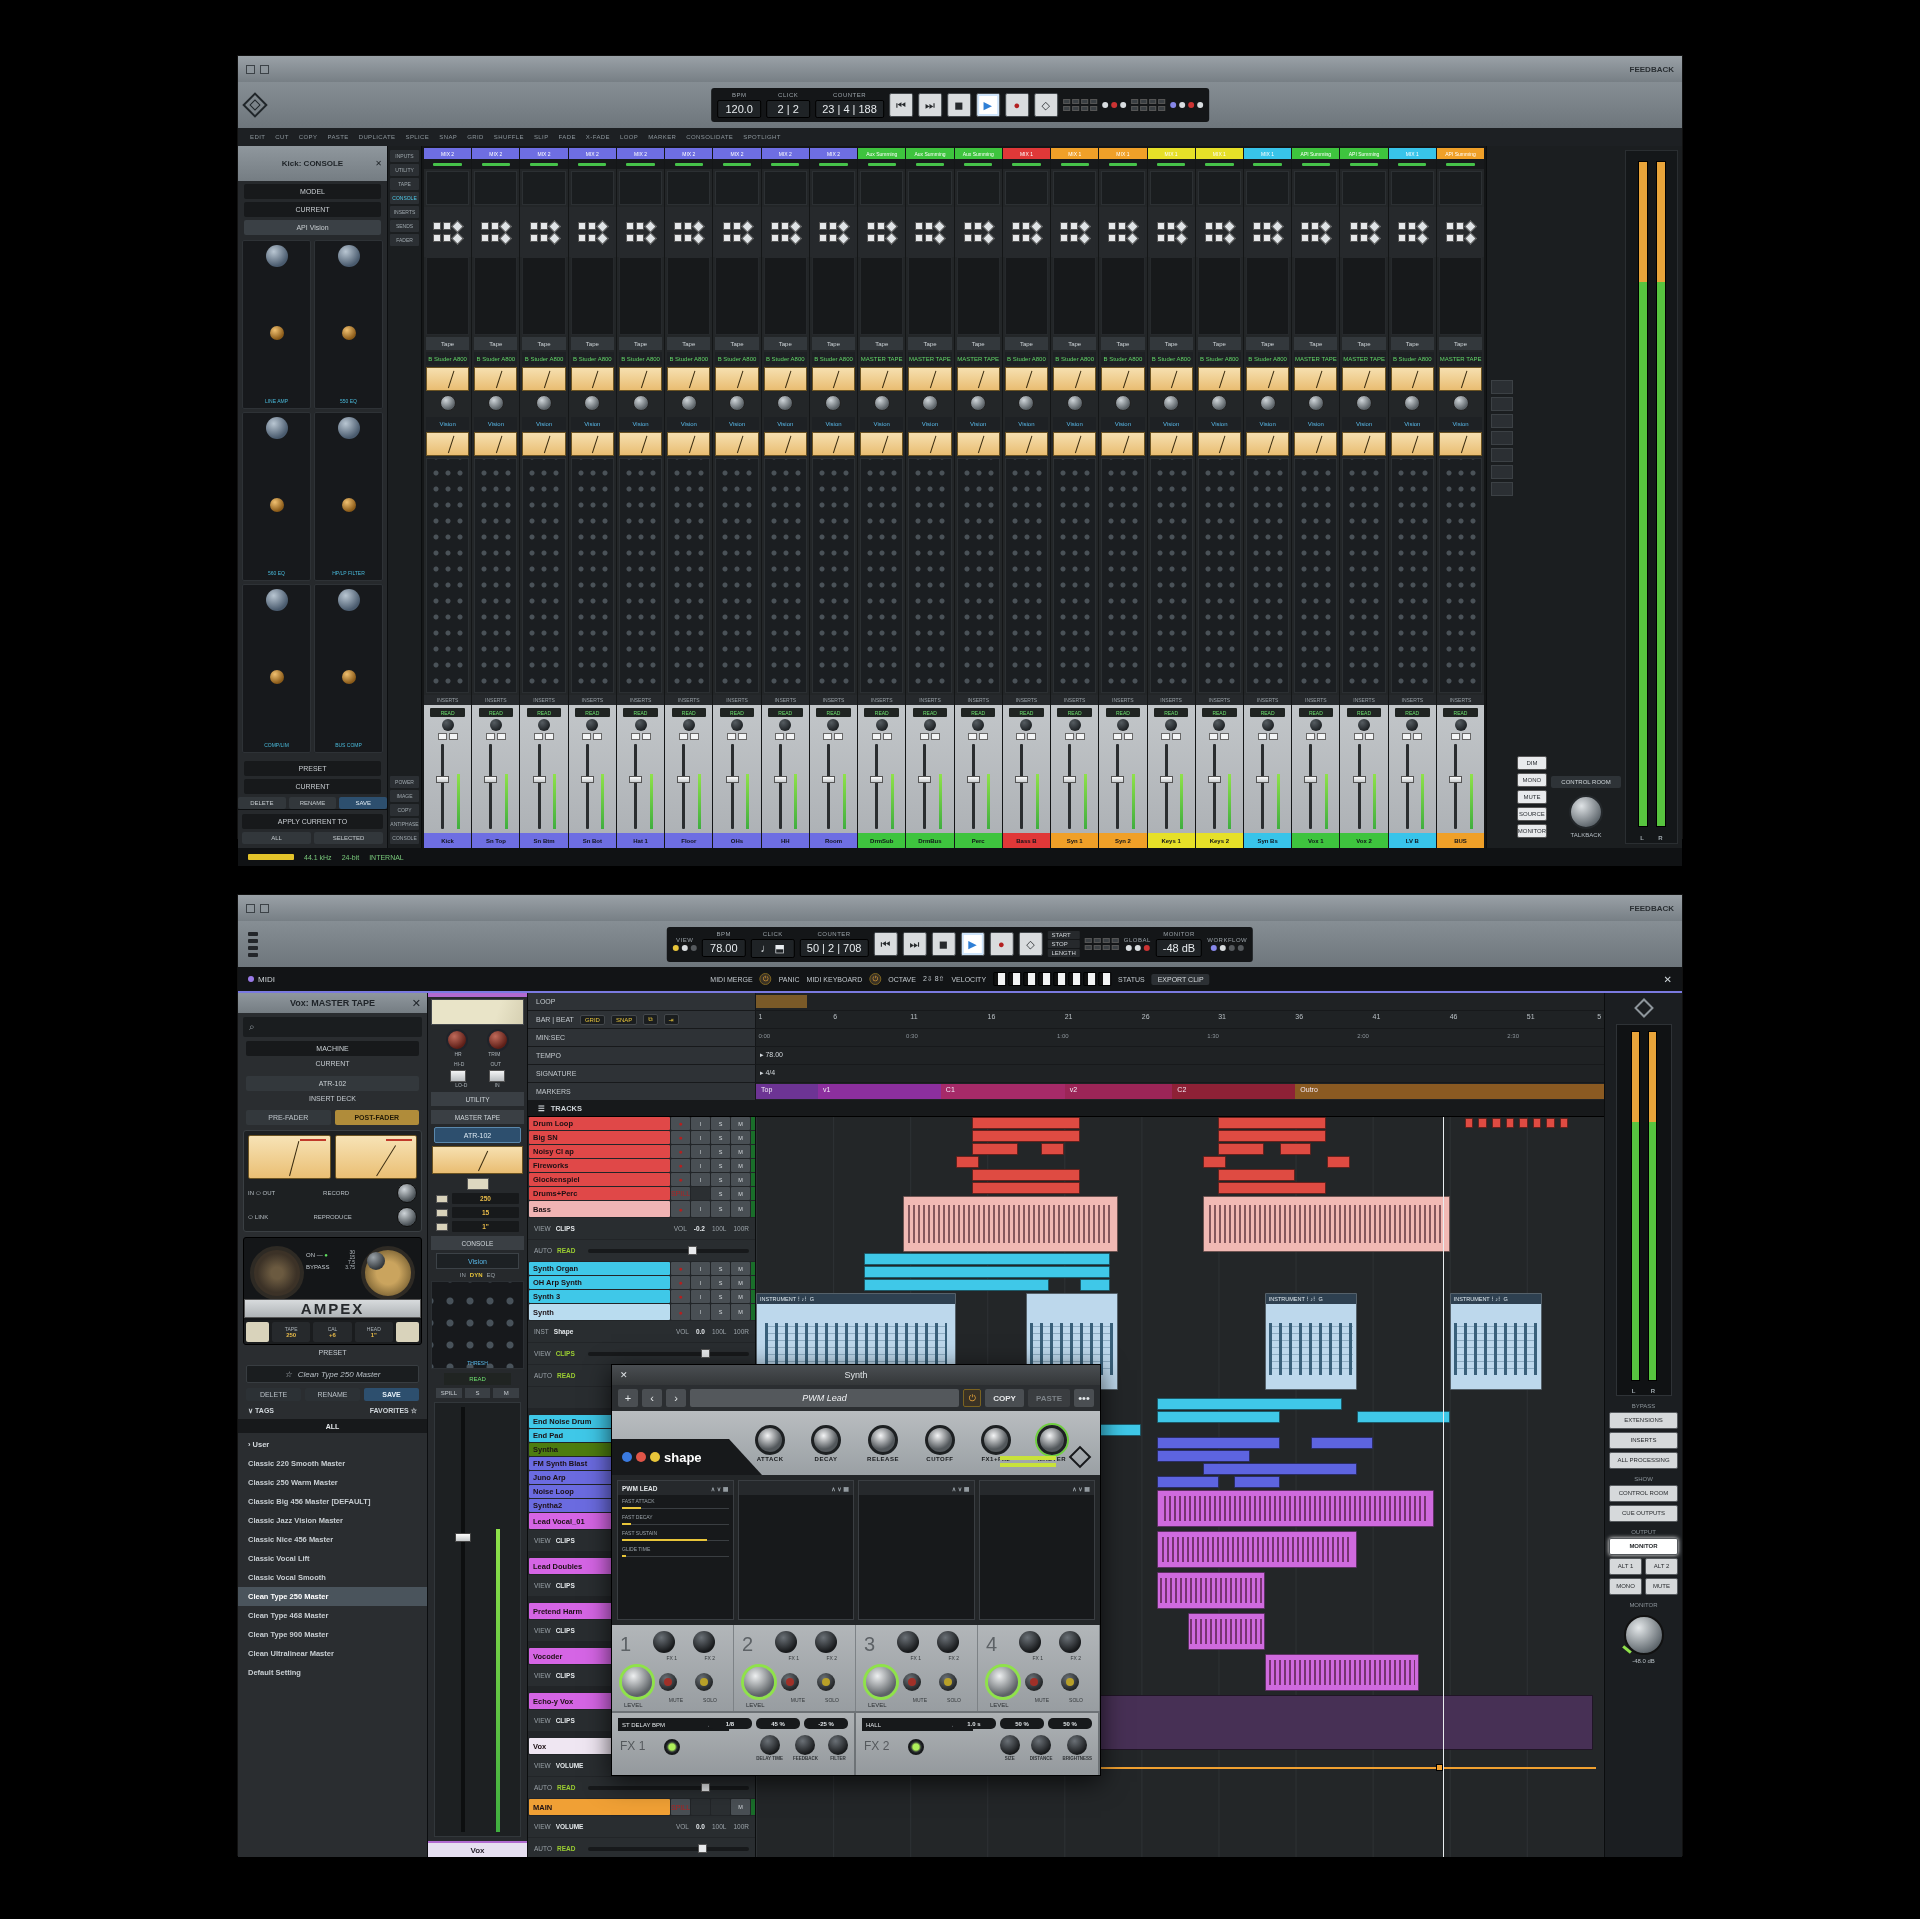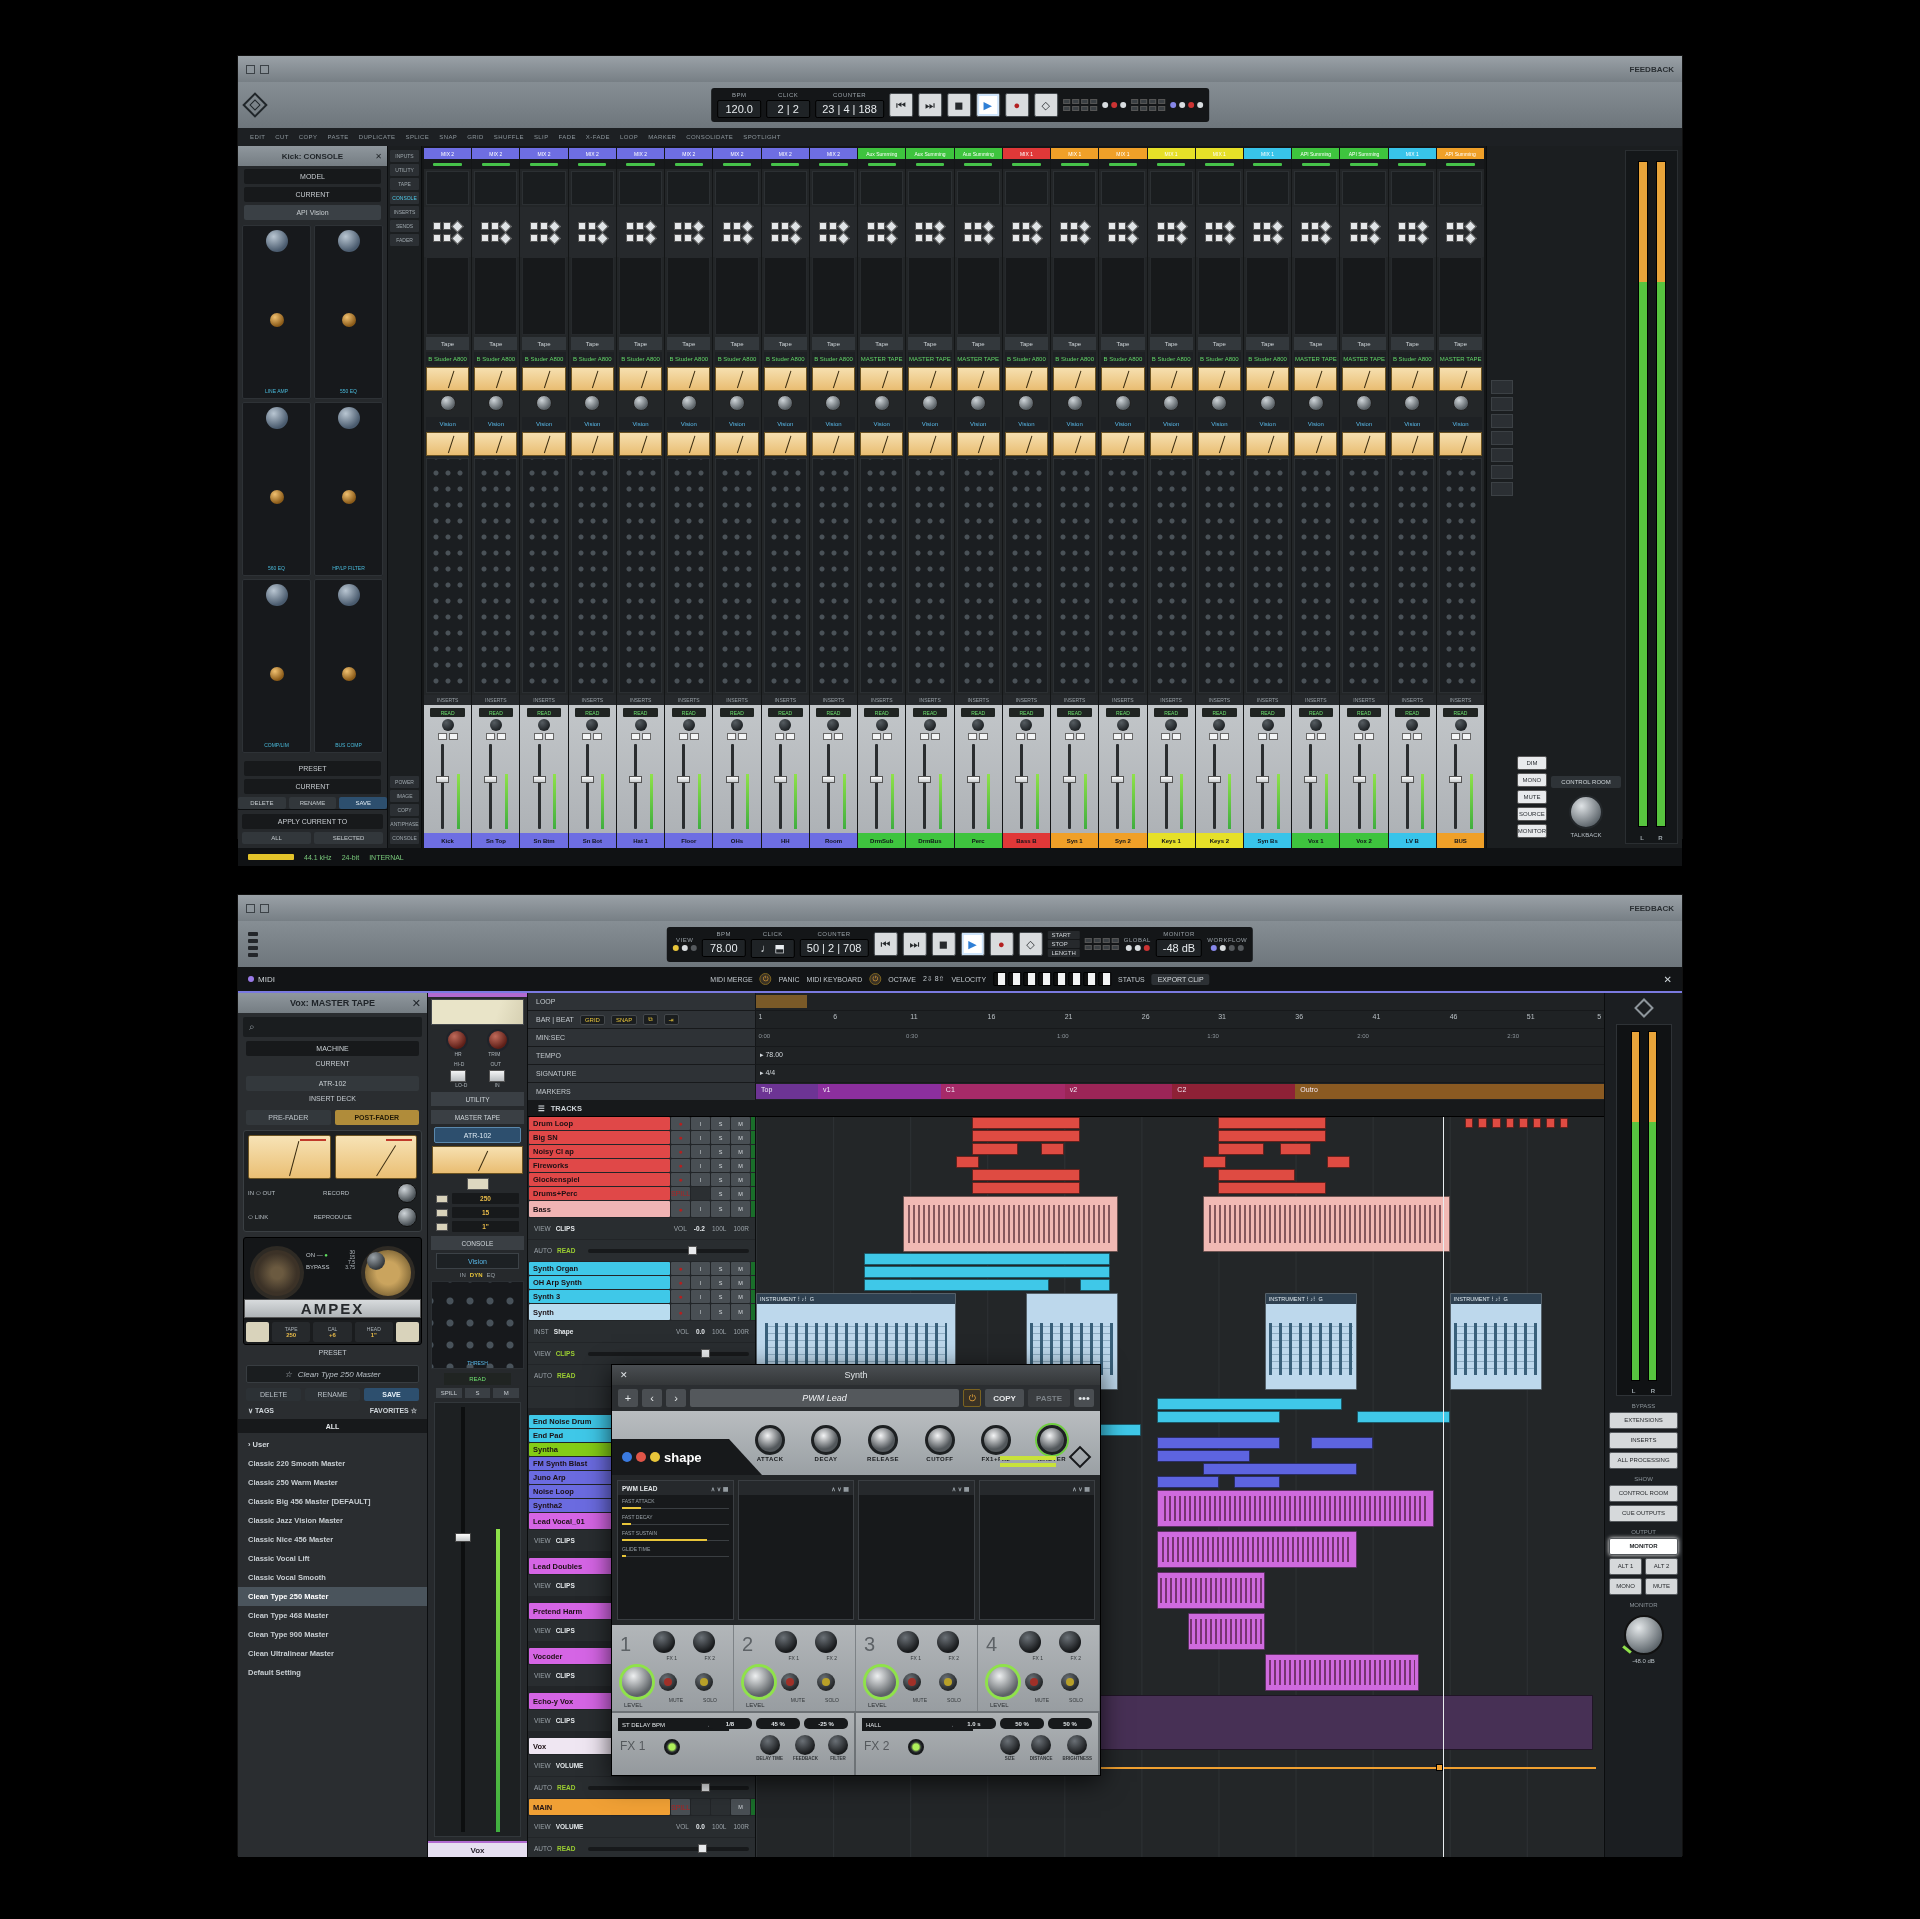--- a/index.html
+++ b/index.html
@@ -35,21 +35,21 @@
   .leftdots i{width:10px;height:4px;background:#23262a;border-radius:1px;}
   
   .mtoolbar{height:18px;background:#1d2023;display:flex;align-items:center;gap:10px;padding:0 12px;overflow:hidden;}
   .mtoolbar span{font-size:6px;color:#8d969c;letter-spacing:.4px;white-space:nowrap;}
   .statusbar{height:18px;background:#101214;display:flex;align-items:center;gap:10px;padding:0 10px;}
   .statusbar span{font-size:7px;color:#79c97b;}
   .statusbar .ybar{width:46px;height:6px;background:#e3c32a;border-radius:1px;}
   
   .mmain{display:flex;height:702px;background:#222527;}
   .cpanel{width:150px;background:#26292c;border-right:1px solid #0c0e10;display:flex;flex-direction:column;}
-  .cp-head{height:20px;background:linear-gradient(#8f979d,#757d83);display:flex;align-items:center;justify-content:center;font-size:8px;font-weight:bold;color:#1e2327;position:relative;}
+  .cp-head{height:35px;background:linear-gradient(#8f979d,#757d83);display:flex;align-items:center;justify-content:center;font-size:8px;font-weight:bold;color:#1e2327;position:relative;}
   .cp-head b{position:absolute;right:5px;font-weight:normal;}
   .cp-row{height:15px;margin:3px 6px 0;background:#17191b;color:#c8cdd1;font-size:7px;display:flex;align-items:center;justify-content:center;border-radius:2px;}
   .cp-row.btn{background:#3a4045;}
   .cp-mods{flex:1;margin:5px 4px;display:grid;grid-template-columns:1fr 1fr;gap:3px;overflow:hidden;}
   .mod{background:#17191c;border:1px solid #2e3236;border-radius:2px;display:flex;flex-direction:column;align-items:center;justify-content:space-between;padding:4px 2px;}
   .mod .kb{width:22px;height:22px;border-radius:50%;background:radial-gradient(circle at 35% 30%,#b9c6d2,#4a5b6e 70%);}
   .mod .kb.small{width:14px;height:14px;background:radial-gradient(circle at 35% 30%,#f0c070,#8a5a18 70%);}
   .mod .ml{font-size:5px;color:#49b8d8;}
   .cp-foot{padding:4px;border-top:1px solid #0c0e10;}
   .cp-btnrow{display:flex;gap:3px;margin-top:3px;}
@@ -2176,21 +2176,21 @@
                   <span class="bt">I</span>
                   <span class="bt">S</span>
                   <span class="bt">M</span>
                   <span class="mtr2"></span>
                 </div>
 
               </div>
 
               <div>
                 <div class="trow">
-                  <span class="nm" style="background: #84cc16;">Syntha</span>
+                  <span class="nm" style="background: #4d7c0f;">Syntha</span>
                   <span class="bt rec">●</span>
                   <span class="bt">I</span>
                   <span class="bt">S</span>
                   <span class="bt">M</span>
                   <span class="mtr2"></span>
                 </div>
 
               </div>
 
               <div>

